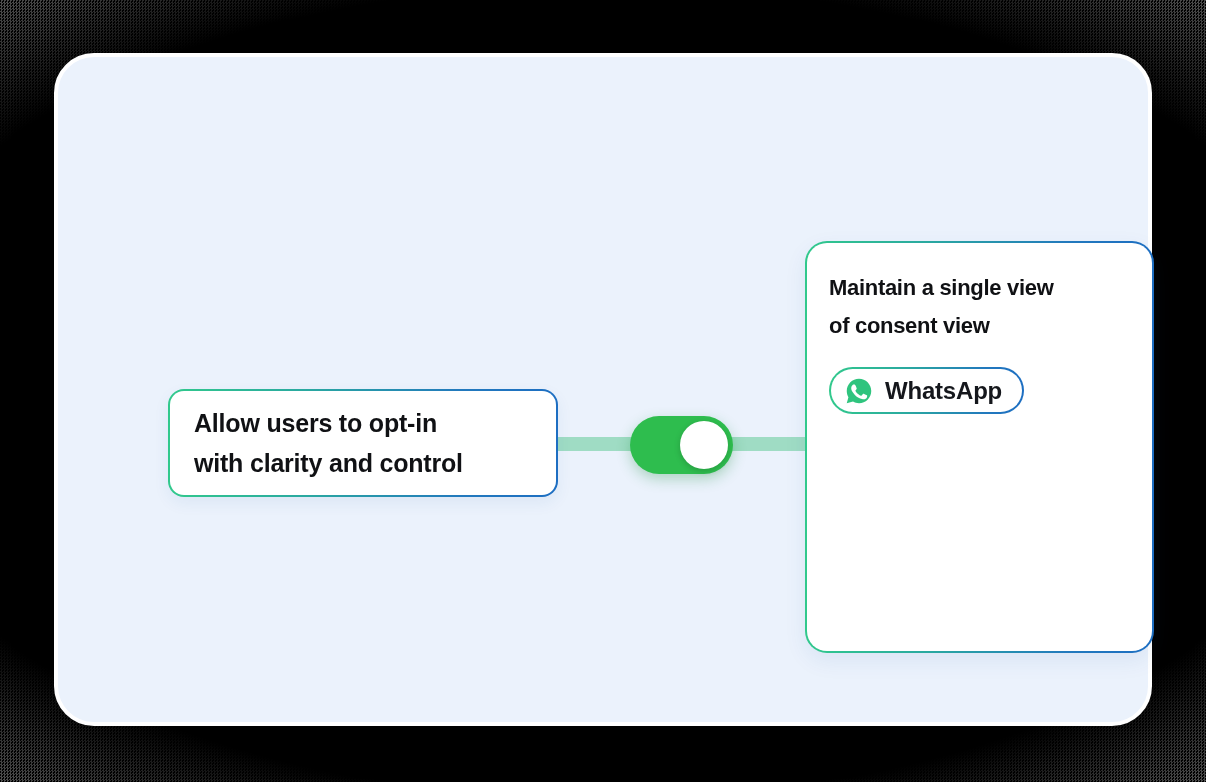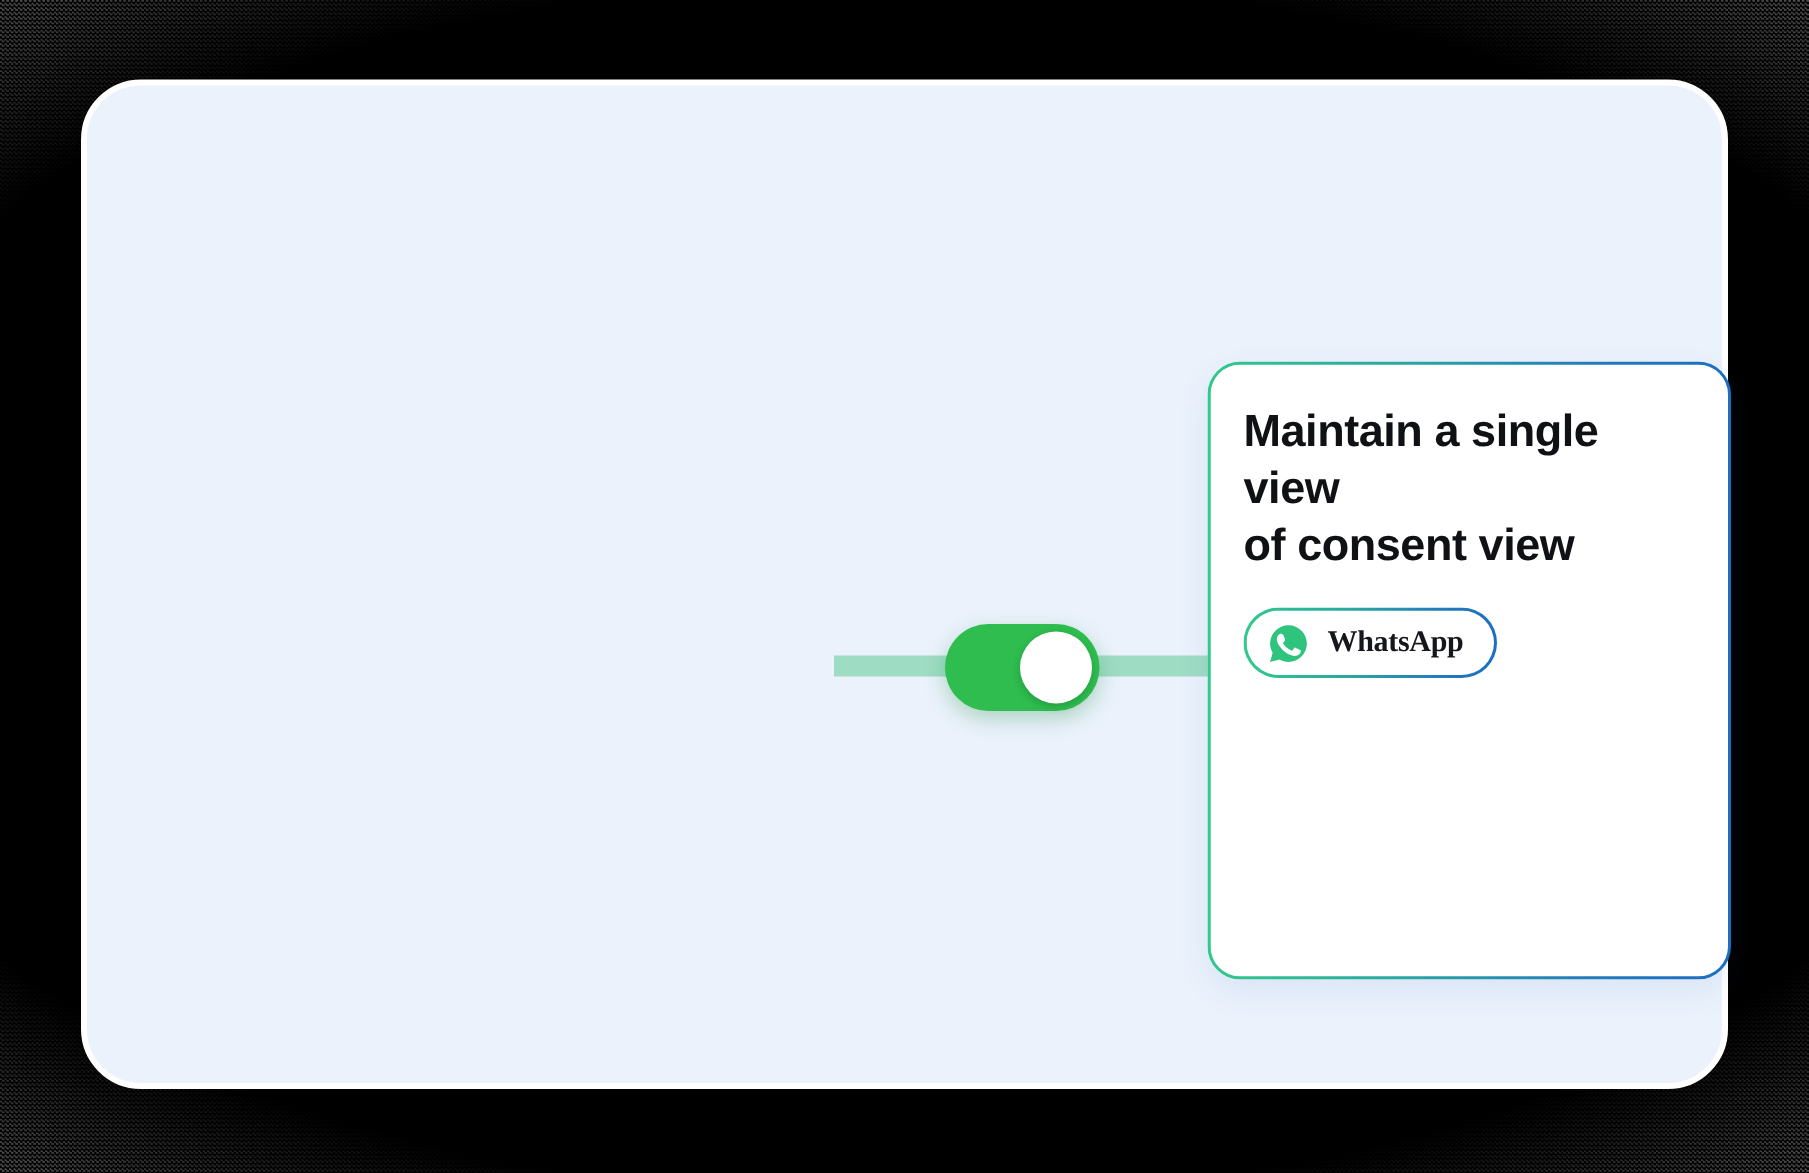--- a/index.html
+++ b/index.html
@@ -93,21 +93,21 @@
   #right-card {
     left: 747px;
     top: 184px;
     width: 349px;
     height: 412px;
     border-radius: 22px;
     padding: 26px 22px 20px 22px;
     box-shadow: 0 8px 22px rgba(30,80,150,.08);
   }
   #right-card .card-title {
-    font-size: 30px;
+    font-size: 22px;
     font-weight: bold;
     line-height: 38px;
     color: #101114;
     letter-spacing: -.3px;
     margin: 0 0 22px 0;
   }
 
   
   .chip-rows { display: flex; flex-direction: column; gap: 22px; }
   .chip-row { display: flex; gap: 20px; }
@@ -121,26 +121,25 @@
     box-sizing: border-box;
     background: #ffffff;
     border: 2px solid transparent;
     background-origin: border-box;
     background-clip: padding-box, border-box;
     background-image:
       linear-gradient(#ffffff, #ffffff),
       linear-gradient(90deg, #31c98c 0%, #2aa9a0 40%, #2279bd 80%, #1d6ec2 100%);
   }
   .chip .label {
-    font-size: 20px;
+    font-size: 24px;
     font-weight: bold;
     color: #15171c;
     letter-spacing: -.2px;
     white-space: nowrap;
-    font-family: Liberation Serif, serif;
   }
   .chip .icon { width: 28px; height: 28px; display: block; flex: 0 0 28px; }
 
   
   #toggle {
     position: absolute;
     left: 572px;
     top: 359px;
     width: 103px;
     height: 58px;
@@ -163,20 +162,26 @@
 <body>
 
 <div id="backdrop">
   <div class="noise"></div>
 </div>
 
 <div id="panel">
 
   <div id="connector"></div>
 
+  <div id="left-card" class="grad-card">
+    <div class="card-title">
+      <span>Allow users to opt-in</span><br>
+      <span>with clarity and control</span>
+    </div>
+  </div>
 
   <div id="toggle">
     <div class="knob"></div>
   </div>
 
   <div id="right-card" class="grad-card">
     <div class="card-title">
       <span>Maintain a single view</span><br>
       <span>of consent view</span>
     </div>

